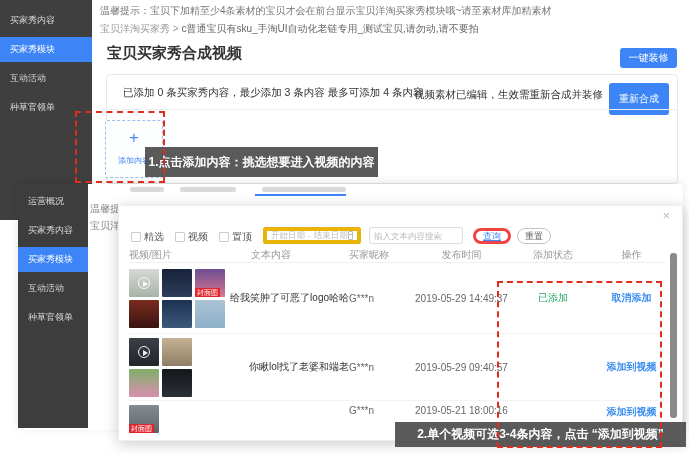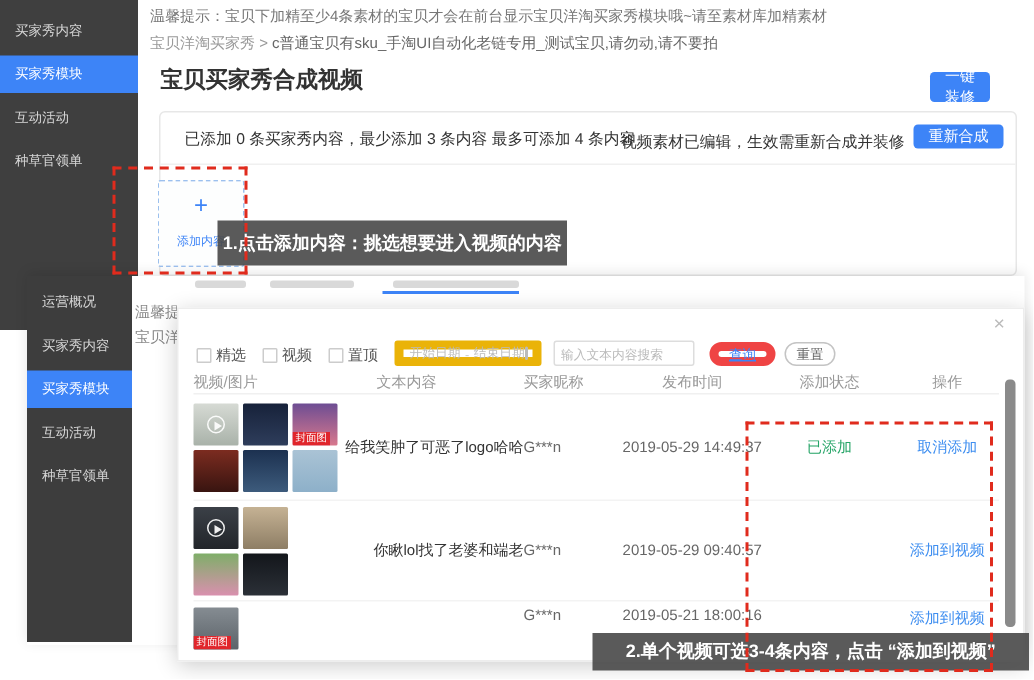--- a/index.html
+++ b/index.html
@@ -10,25 +10,25 @@
   
   .back-sidebar{position:absolute;left:0;top:0;width:92px;height:220px;background:#3f3f3f;z-index:1;padding-top:8px;}
   .mi{font-size:9px;color:#d8d8d8;padding:6px 4px 6px 10px;margin-bottom:4px;cursor:pointer;white-space:nowrap;}
   .mi.on{background:#3d84f7;color:#fff;}
   .back-content{position:absolute;left:92px;top:0;right:0;height:220px;background:#fff;z-index:1;padding-left:36px;}
   .warn-line{position:absolute;left:8px;top:4px;font-size:10px;color:#777;white-space:nowrap;}
   .crumb{position:absolute;left:8px;top:22px;font-size:10px;color:#999;white-space:nowrap;}
   .crumb .cur{color:#666;}
   .page-title{position:absolute;left:15px;top:44px;font-size:15px;font-weight:600;color:#333;}
   .btn-blue{position:absolute;background:#3d84f7;color:#fff;font-size:10px;border:none;border-radius:3px;display:flex;align-items:center;justify-content:center;cursor:pointer;}
-  #btn-decorate{left:528px;top:48px;width:40px;height:20px;}
+  #btn-decorate{left:528px;top:48px;width:57px;height:20px;}
   .card{position:absolute;left:14px;top:74px;width:572px;height:110px;border:1px solid #e7e7e7;border-radius:4px;background:#fff;}
   .card-summary{position:absolute;left:16px;top:11px;font-size:10.5px;color:#333;white-space:nowrap;}
   .card-status{position:absolute;right:74px;top:13px;font-size:10.5px;color:#333;white-space:nowrap;}
-  #btn-recompose{right:8px;top:8px;width:60px;height:16px;position:absolute;}
+  #btn-recompose{right:8px;top:8px;width:60px;height:32px;position:absolute;}
   .card-divider{position:absolute;left:0;right:0;top:34px;border-bottom:1px solid #f0f0f0;}
   .add-tile{position:absolute;left:-2px;top:45px;width:58px;height:58px;border:1px dashed #9cc0ee;border-radius:2px;background:#fdfefe;cursor:pointer;}
   .add-tile .plus{display:block;text-align:center;color:#3d84f7;font-size:16px;line-height:34px;}
   .add-tile .lbl{display:block;text-align:center;color:#3d84f7;font-size:8px;}
 
   
   .front-window{position:absolute;left:18px;top:184px;width:665px;height:246px;background:#fff;z-index:2;box-shadow:0 -2px 8px rgba(0,0,0,.10);}
   .front-sidebar{position:absolute;left:0;top:0;width:70px;height:244px;background:#3d3d3d;padding-top:5px;}
   .tab-smudge{position:absolute;height:5px;background:#d9d9d9;border-radius:2px;top:3px;}
   .tab-underline{position:absolute;top:10px;height:2px;background:#3d84f7;}
@@ -37,45 +37,45 @@
 
   
   .modal{position:absolute;left:118px;top:205px;width:565px;height:236px;background:#fff;z-index:3;box-shadow:0 3px 14px rgba(0,0,0,.20);border:1px solid #ededed;overflow:hidden;}
   .modal-close{position:absolute;right:12px;top:2px;font-size:13px;color:#bbb;cursor:pointer;}
   .modal-tip{position:absolute;left:12px;top:6px;font-size:10px;color:#555;white-space:nowrap;}
   .modal-tip .tlink{color:#3e8ef0;cursor:pointer;}
   .filter-row{position:absolute;left:12px;top:20px;height:18px;display:flex;align-items:flex-end;}
   .cb{display:flex;align-items:center;margin-right:11px;cursor:pointer;}
   .cbbox{width:10px;height:10px;border:1px solid #ccc;border-radius:1px;background:#fff;margin-right:3px;}
   .cb span:last-child{font-size:10px;color:#555;}
-  .daterange{width:98px;height:17px;border:6px solid #eab308;border-radius:2px;display:flex;align-items:center;padding:0 4px;margin-right:8px;}
+  .daterange{width:98px;height:17px;border:4px solid #eab308;border-radius:2px;display:flex;align-items:center;padding:0 4px;margin-right:8px;}
   .daterange span{font-size:8.5px;color:#bbb;white-space:nowrap;}
   .daterange .dsep{margin:0 3px;color:#ccc;}
   .calicon{width:9px;height:9px;border:1px solid #bbb;border-radius:1px;margin-left:auto;position:relative;}
   .calicon::before{content:"";position:absolute;left:0;right:0;top:2px;border-top:1px solid #bbb;}
   .search-input{width:94px;height:17px;border:1px solid #ddd;border-radius:2px;font-size:8.5px;color:#555;padding:0 4px;outline:none;margin-right:10px;font-family:inherit;}
   .search-input::placeholder{color:#bbb;}
   .pill{height:16px;min-width:33px;border-radius:9px;font-size:9px;display:flex;align-items:center;justify-content:center;background:#fff;cursor:pointer;padding:0 7px;margin-right:6px;}
-  .pill.q{border:6px solid #ef4444;color:#3d84f7;text-decoration:underline;}
+  .pill.q{border:3px solid #ef4444;color:#3d84f7;text-decoration:underline;}
   .pill.r{border:1px solid #c4c4c4;color:#666;}
 
   .thead{position:absolute;left:10px;top:42px;width:537px;display:grid;grid-template-columns:100px 120px 65px 95px 88px 69px;}
   .th{font-size:10px;color:#999;}
   .th.c1{padding-left:22px;}
   .th.c3,.th.c4,.th.c5{text-align:center;}
   .tbody{position:absolute;left:10px;top:56px;width:537px;}
   .tr{display:grid;grid-template-columns:100px 120px 65px 95px 88px 69px;align-items:center;border-bottom:1px solid #f3f3f3;}
   .tr.r0{height:72px;border-top:1px solid #f0f0f0;}
   .tr.r1{height:67px;}
   .tr.r2{height:54px;border-bottom:none;align-items:start;padding-top:4px;}
   .td{font-size:10px;color:#666;}
   .td.c1{color:#333;text-align:right;}
   .td.c3,.td.c4,.td.c5{text-align:center;}
   .td.green{color:#27a568;}
-  .td.link{color:#3e8ef0;cursor:pointer;}
+  .td.link{color:#3e8ef0;cursor:pointer;font-weight:bold;}
   .thumbs{display:flex;flex-wrap:wrap;gap:3px;}
   .thumb{width:30px;height:28px;border-radius:1px;position:relative;overflow:hidden;cursor:pointer;}
   .play{position:absolute;left:0;right:0;top:0;bottom:0;margin:auto;width:12px;height:12px;border:1px solid #fff;border-radius:50%;opacity:.92;}
   .play::after{content:"";position:absolute;left:4px;top:3px;border-left:5px solid #fff;border-top:3px solid transparent;border-bottom:3px solid transparent;}
   .covertag{position:absolute;left:0;bottom:0;background:#e0262c;color:#fff;font-size:7px;line-height:9px;padding:0 2px;white-space:nowrap;}
   .modal-scrollbar{position:absolute;right:5px;top:47px;width:7px;height:165px;background:#8a8a8a;border-radius:3px;cursor:grab;}
 
   
   .dash{position:absolute;border:2px dashed #e02b1d;z-index:5;pointer-events:none;}
   #dash1{left:75px;top:111px;width:90px;height:72px;}

